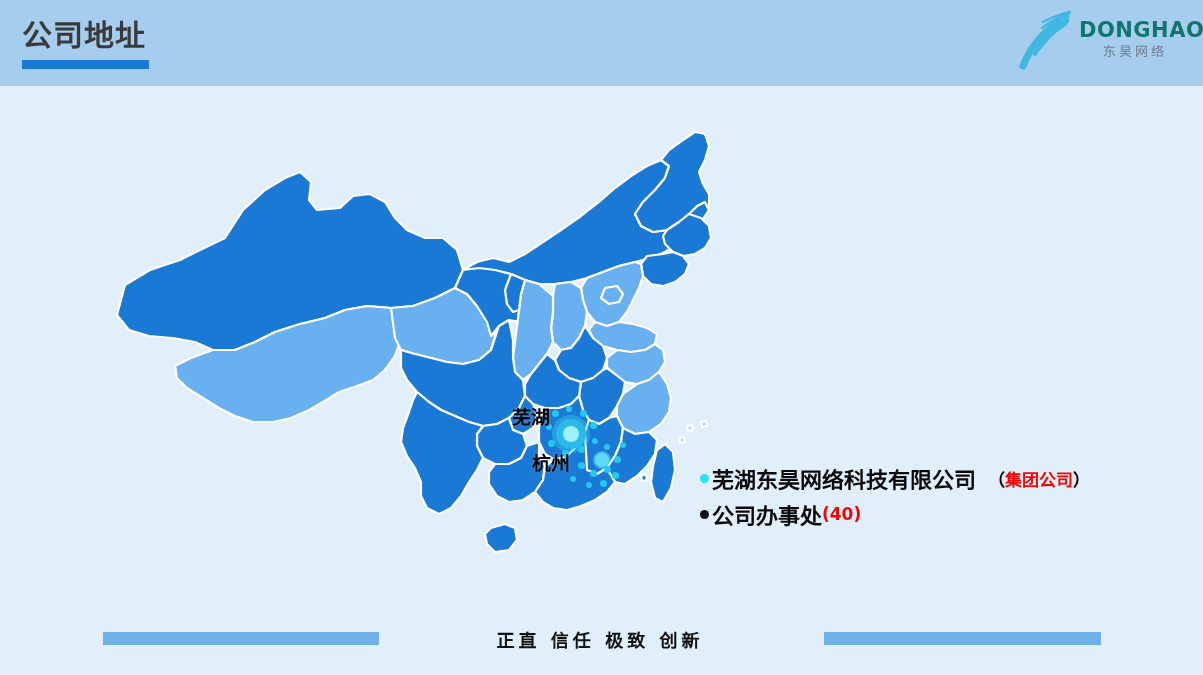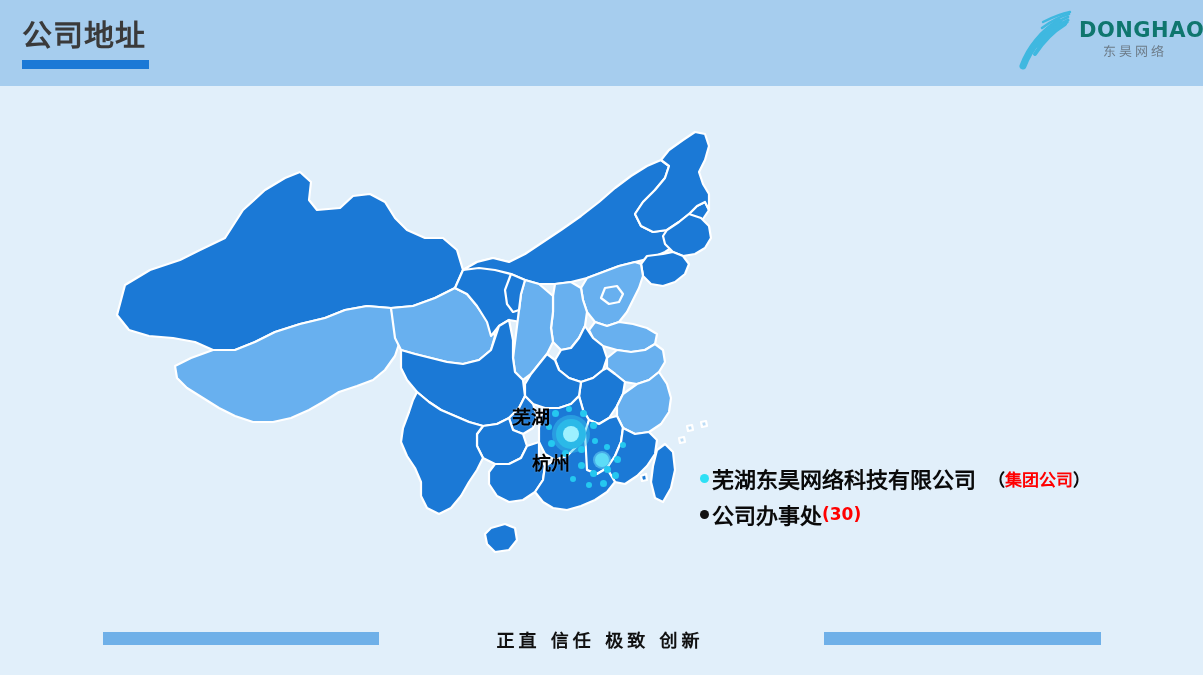--- a/index.html
+++ b/index.html
@@ -360,21 +360,21 @@
       <span class="legend-main">芜湖东昊网络科技有限公司</span>
       <span class="legend-tag">
         <span>（</span><span class="tag-inner">集团公司</span><span>）</span>
       </span>
     </div>
 
 
     <div class="legend-row">
       <span class="legend-bullet" style="background:#111111;"></span>
       <span class="legend-main">公司办事处</span>
-        <span class="legend-count">(30)</span>
+        <span class="legend-count">(40)</span>
     </div>
 
   </div>
 
   <div class="footer-bar footer-bar-left"></div>
   <div class="footer-slogan">正直 信任 极致 创新</div>
   <div class="footer-bar footer-bar-right"></div>
 
 </div>
 

